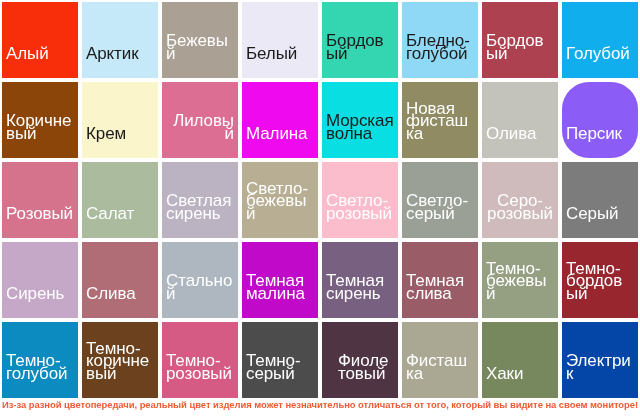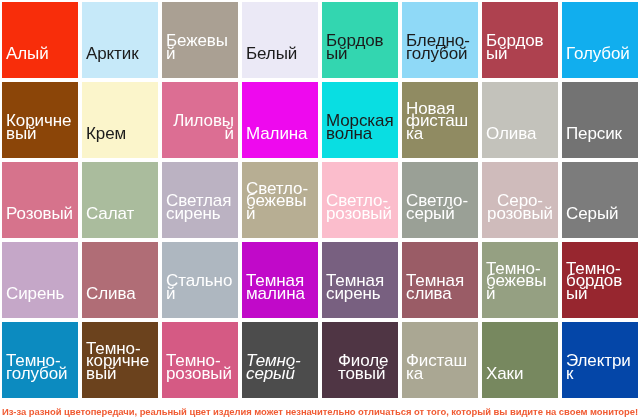--- a/index.html
+++ b/index.html
@@ -49,21 +49,21 @@
     word-break: break-word;
   }
 
   #caption-bar {
     position: absolute;
     left: 0;
     top: 399px;
     width: 640px;
     height: 18px;
     display: flex;
-    align-items: flex-end;
+    align-items: flex-start;
     justify-content: center;
     background: #ffffff;
   }
 
   #caption-text {
     font-size: 9.6px;
     font-weight: bold;
     line-height: 11px;
     color: #F05B33;
     white-space: nowrap;
@@ -117,21 +117,21 @@
         <span class="swatch-label" style="color: rgb(28, 28, 28);">Морская
 волна</span>
       </div>
       <div class="swatch" style="background: rgb(144, 139, 98);">
         <span class="swatch-label" style="color: rgb(255, 255, 255);">Новая
 фисташка</span>
       </div>
       <div class="swatch" style="background: rgb(195, 194, 187);">
         <span class="swatch-label" style="color: rgb(255, 255, 255);">Олива</span>
       </div>
-      <div class="swatch" style="background: #737373;">
+      <div class="swatch" style="background: #8b5cf6; border-radius: 27px;">
         <span class="swatch-label" style="color: rgb(255, 255, 255);">Персик</span>
       </div>
       <div class="swatch" style="background: rgb(214, 115, 140);">
         <span class="swatch-label" style="color: rgb(255, 255, 255);">Розовый</span>
       </div>
       <div class="swatch" style="background: rgb(170, 188, 157);">
         <span class="swatch-label" style="color: rgb(255, 255, 255);">Салат</span>
       </div>
       <div class="swatch" style="background: rgb(187, 178, 194);">
         <span class="swatch-label" style="color: rgb(255, 255, 255);">Светлая
@@ -190,21 +190,21 @@
 голубой</span>
       </div>
       <div class="swatch" style="background: rgb(107, 66, 29);">
         <span class="swatch-label" style="color: rgb(255, 255, 255);">Темно-
 коричневый</span>
       </div>
       <div class="swatch" style="background: rgb(213, 90, 132);">
         <span class="swatch-label" style="color: rgb(255, 255, 255);">Темно-
 розовый</span>
       </div>
-      <div class="swatch" style="background: rgb(76, 76, 76); font-style: italic;">
+      <div class="swatch" style="background: rgb(76, 76, 76);">
         <span class="swatch-label" style="color: rgb(255, 255, 255);">Темно-серый</span>
       </div>
       <div class="swatch" style="background: rgb(79, 53, 68);">
         <span class="swatch-label" style="color: rgb(255, 255, 255); margin-left: 12px;">Фиолетовый</span>
       </div>
       <div class="swatch" style="background: rgb(170, 167, 147);">
         <span class="swatch-label" style="color: rgb(255, 255, 255);">Фисташка</span>
       </div>
       <div class="swatch" style="background: rgb(119, 136, 95);">
         <span class="swatch-label" style="color: rgb(255, 255, 255);">Хаки</span>

